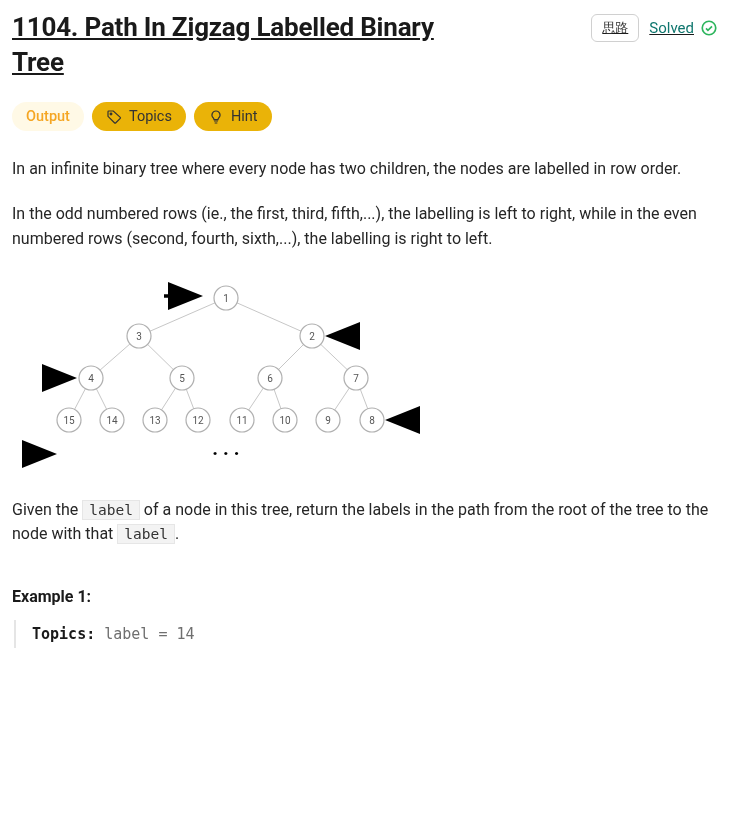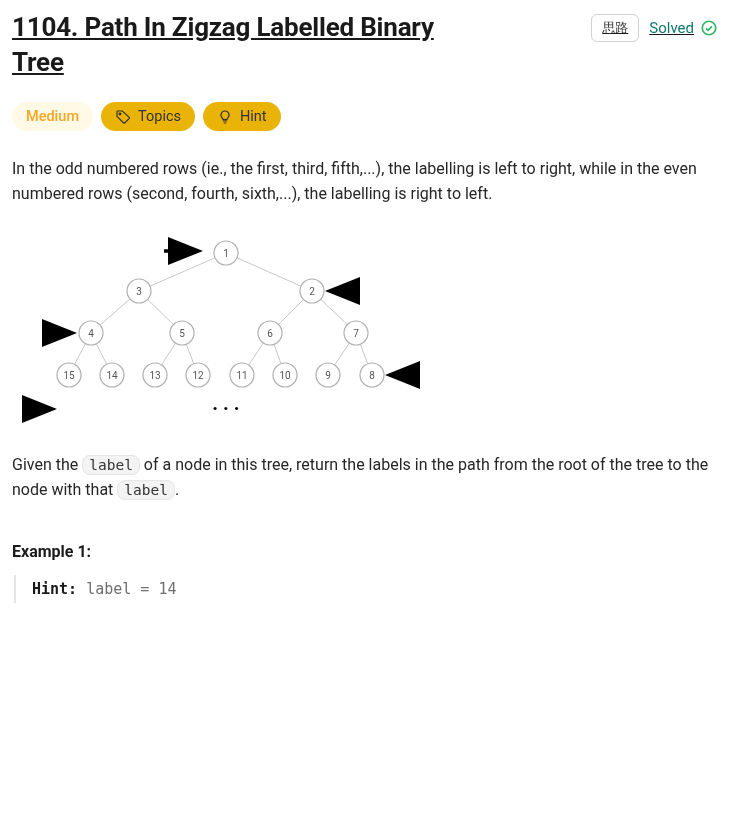--- a/index.html
+++ b/index.html
@@ -82,21 +82,21 @@
   }
   .desc2 {
     font-size: 16px;
     line-height: 1.55;
     color: #262626;
     margin-bottom: 40px;
   }
   code.inline {
     background: #f3f3f3;
     border: 1px solid #e6e6e6;
-    border-radius: 8px;
+    border-radius: 0;
     padding: 1px 6px;
     font-family: ui-monospace, SFMono-Regular, Menlo, Consolas, monospace;
     font-size: 14.5px;
     color: #333;
   }
   .example-title {
     font-weight: 700;
     font-size: 16px;
     margin-bottom: 14px;
   }
@@ -123,39 +123,40 @@
       <svg width="18" height="18" viewBox="0 0 24 24" fill="none" stroke="#2db55d" stroke-width="2.2">
         <circle cx="12" cy="12" r="9"></circle>
         <path d="M8 12.5l2.6 2.6L16 9.8"></path>
       </svg>
     </div>
   </div>
 </div>
 
 <div class="chip-row">
   <div class="chip diff">
-    <span>Medium</span>
+    <span>Output</span>
   </div>
   <div class="chip">
     <svg width="16" height="16" viewBox="0 0 24 24" fill="none" stroke="#333" stroke-width="1.8">
       <path d="M11 3H4a1 1 0 0 0-1 1v7l10 10a1 1 0 0 0 1.4 0l7-7a1 1 0 0 0 0-1.4L11 3z"></path>
       <circle cx="7.5" cy="7.5" r="1.3" fill="#333"></circle>
     </svg>
     <span>Topics</span>
   </div>
   <div class="chip">
     <svg width="16" height="16" viewBox="0 0 24 24" fill="none" stroke="#333" stroke-width="1.8">
       <path d="M9 18h6M10 21h4"></path>
       <path d="M12 3a6 6 0 0 0-4 10.5c.7.7 1 1.5 1 2.5h6c0-1 .3-1.8 1-2.5A6 6 0 0 0 12 3z"></path>
     </svg>
     <span>Hint</span>
   </div>
 </div>
 
 <div class="desc">
+  <p>In an infinite binary tree where every node has two children, the nodes are labelled in row order.</p>
   <p>In the odd numbered rows (ie., the first, third, fifth,...), the labelling is left to right, while in the even numbered rows (second, fourth, sixth,...), the labelling is right to left.</p>
 </div>
 
 <div class="diagram">
 <svg width="420" height="200" viewBox="0 0 420 200">
   <defs>
     <marker id="ah" markerWidth="10" markerHeight="8" refX="8" refY="4" orient="auto">
       <path d="M0,0 L10,4 L0,8 Z" fill="#000"></path>
     </marker>
   </defs>
@@ -220,16 +221,16 @@
 </svg>
 </div>
 
 <p class="desc2">
   <span>Given the </span><code class="inline">label</code><span> of a node in this tree, return the labels in the path from the root of the tree to the node with that </span><code class="inline">label</code><span>.</span>
 </p>
 
 <div class="example-title">Example 1:</div>
 <div class="example-block">
   <div>
-    <span class="lab">Hint:</span>
+    <span class="lab">Topics:</span>
     <span class="val"> </span><span class="val">label = 14</span>
   </div>
 </div>
 
 </body></html>

